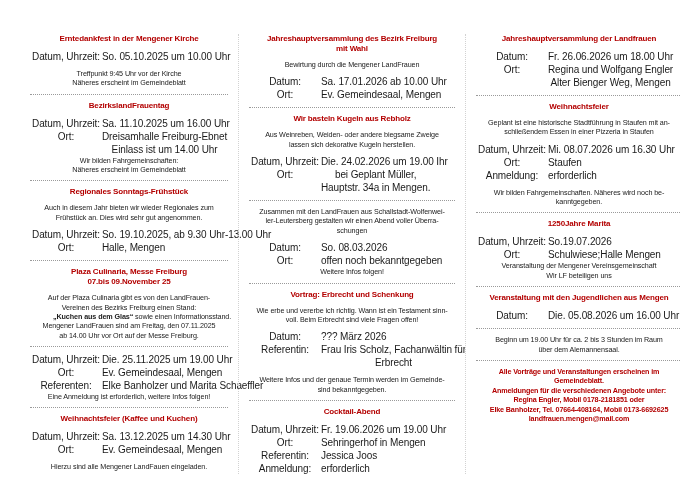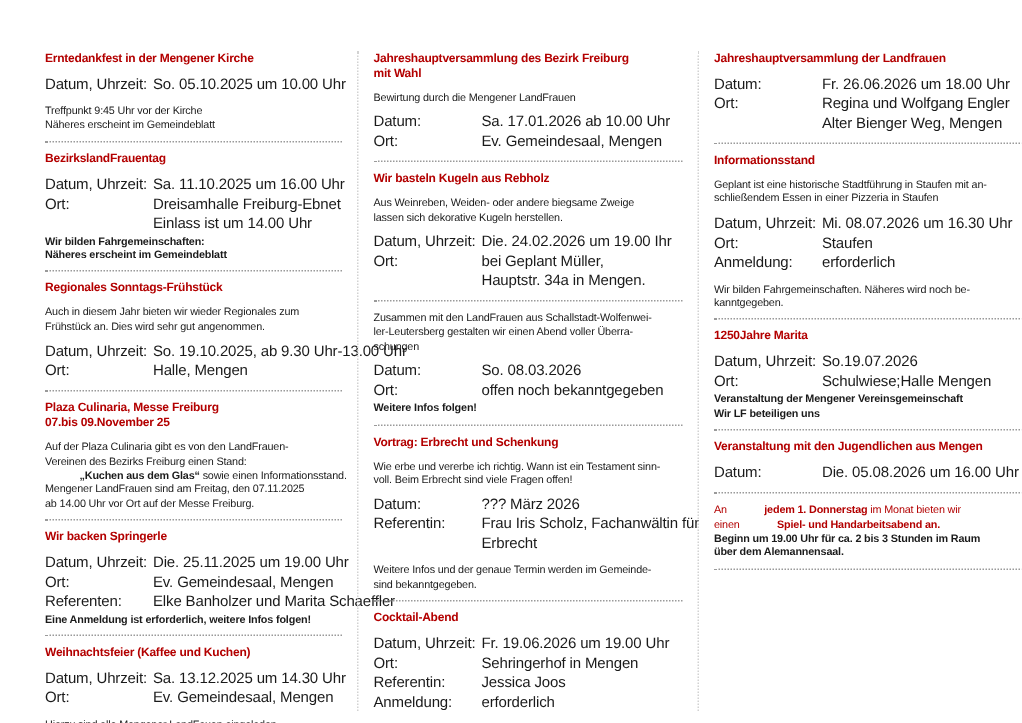--- a/index.html
+++ b/index.html
@@ -10,38 +10,38 @@
     -webkit-font-smoothing:antialiased;
   }
   .page{
     box-sizing:border-box;
     width:681px;height:482px;
     padding:34px 8px 8px 30px;
     display:flex;
     overflow:hidden;
     background:#ffffff;
   }
-  .col{flex:none;}
+  .col{flex:none;text-align:center;}
   .col-left{width:198px;}
   .col-center{width:206px;}
   .col-right{width:206px;}
   .fold{flex:none;width:0;border-left:1px dotted #d2d2d2;margin:0 10px;}
   .sec{margin:0;}
   .h{
     font-size:8px;font-weight:bold;letter-spacing:-0.15px;
     color:var(--red,#b30000);
     margin:0 0 6px 0;white-space:pre;line-height:1.25;
   }
   .row{display:flex;font-size:10px;letter-spacing:-0.1px;line-height:1.3;}
   .lbl{flex:none;width:72px;}
   .val{white-space:pre;}
   .p{font-size:7.2px;letter-spacing:-0.1px;line-height:1.3;margin:0;white-space:pre;}
   .intro{margin:0 0 6px 0;}
   .note{margin:6px 0 0 0;}
-  .note-tight{margin:0;font-weight:bold;}
+  .note-tight{margin:0;}
   .sep{border:none;border-top:1px dotted #9a9a9a;height:0;margin:6px 0 6px 0;}
   .b{font-weight:bold;margin-left:23px;}
   .red{color:var(--red,#b30000);}
   .contact{font-weight:bold;color:var(--red,#b30000);font-size:7.2px;letter-spacing:-0.15px;line-height:1.32;white-space:pre;margin:0;}
 </style>
 </head>
 <body style="--red: #b30000; color: rgb(26, 26, 26);">
 
 <div class="page">
 
@@ -94,21 +94,20 @@
 07.bis 09.November 25</div>
       <div class="p"><span>Auf der Plaza Culinaria gibt es von den LandFrauen-
 Vereinen des Bezirks Freiburg einen Stand:
 </span><span class="b">„Kuchen aus dem Glas“</span><span> sowie einen Informationsstand.
 Mengener LandFrauen sind am Freitag, den 07.11.2025
 ab 14.00 Uhr vor Ort auf der Messe Freiburg.</span></div>
     </div>
     <div class="sep"></div>
 
     <div class="sec">
-      <div class="h">Wir backen Springerle</div>
       <div class="row">
         <span class="lbl">Datum, Uhrzeit:</span>
         <span class="val">Die. 25.11.2025 um 19.00 Uhr</span>
       </div>
       <div class="row">
         <span class="lbl">Ort:</span>
         <span class="val">Ev. Gemeindesaal, Mengen</span>
       </div>
       <div class="row">
         <span class="lbl">Referenten:</span>
@@ -234,21 +233,21 @@
       </div>
       <div class="row">
         <span class="lbl">Ort:</span>
         <span class="val">Regina und Wolfgang Engler
 Alter Bienger Weg, Mengen</span>
       </div>
     </div>
     <div class="sep"></div>
 
     <div class="sec">
-      <div class="h">Informationsstand</div>
+      <div class="h">Weihnachtsfeier</div>
       <div class="p intro">Geplant ist eine historische Stadtführung in Staufen mit an-
 schließendem Essen in einer Pizzeria in Staufen</div>
       <div class="row">
         <span class="lbl">Datum, Uhrzeit:</span>
         <span class="val">Mi. 08.07.2026 um 16.30 Uhr</span>
       </div>
       <div class="row">
         <span class="lbl">Ort:</span>
         <span class="val">Staufen</span>
       </div>
@@ -279,22 +278,28 @@
     <div class="sec">
       <div class="h">Veranstaltung mit den Jugendlichen aus Mengen</div>
       <div class="row">
         <span class="lbl">Datum:</span>
         <span class="val">Die. 05.08.2026 um 16.00 Uhr</span>
       </div>
     </div>
     <div class="sep"></div>
 
     <div class="sec">
-      <div class="p red"><span>An </span><span class="b">jedem 1. Donnerstag</span><span> im Monat bieten wir
-einen </span><span class="b">Spiel- und Handarbeitsabend an.</span></div>
       <div class="p note-tight">Beginn um 19.00 Uhr für ca. 2 bis 3 Stunden im Raum
 über dem Alemannensaal.</div>
     </div>
     <div class="sep"></div>
 
+    <div class="sec">
+      <div class="contact">Alle Vorträge und Veranstaltungen erscheinen im
+Gemeindeblatt.
+Anmeldungen für die verschiedenen Angebote unter:
+Regina Engler, Mobil 0178-2181851 oder
+Elke Banholzer, Tel. 07664-408164, Mobil 0173-6692625
+landfrauen.mengen@mail.com</div>
+    </div>
   </div>
 
 </div>
 
 </body></html>

